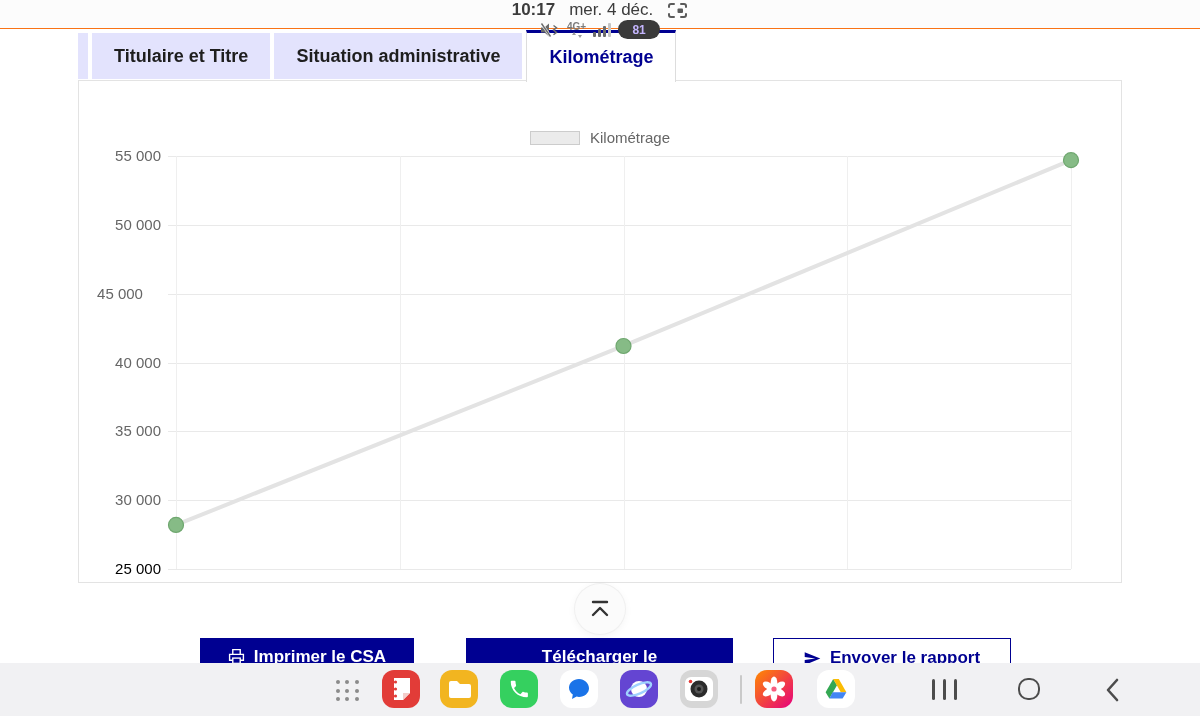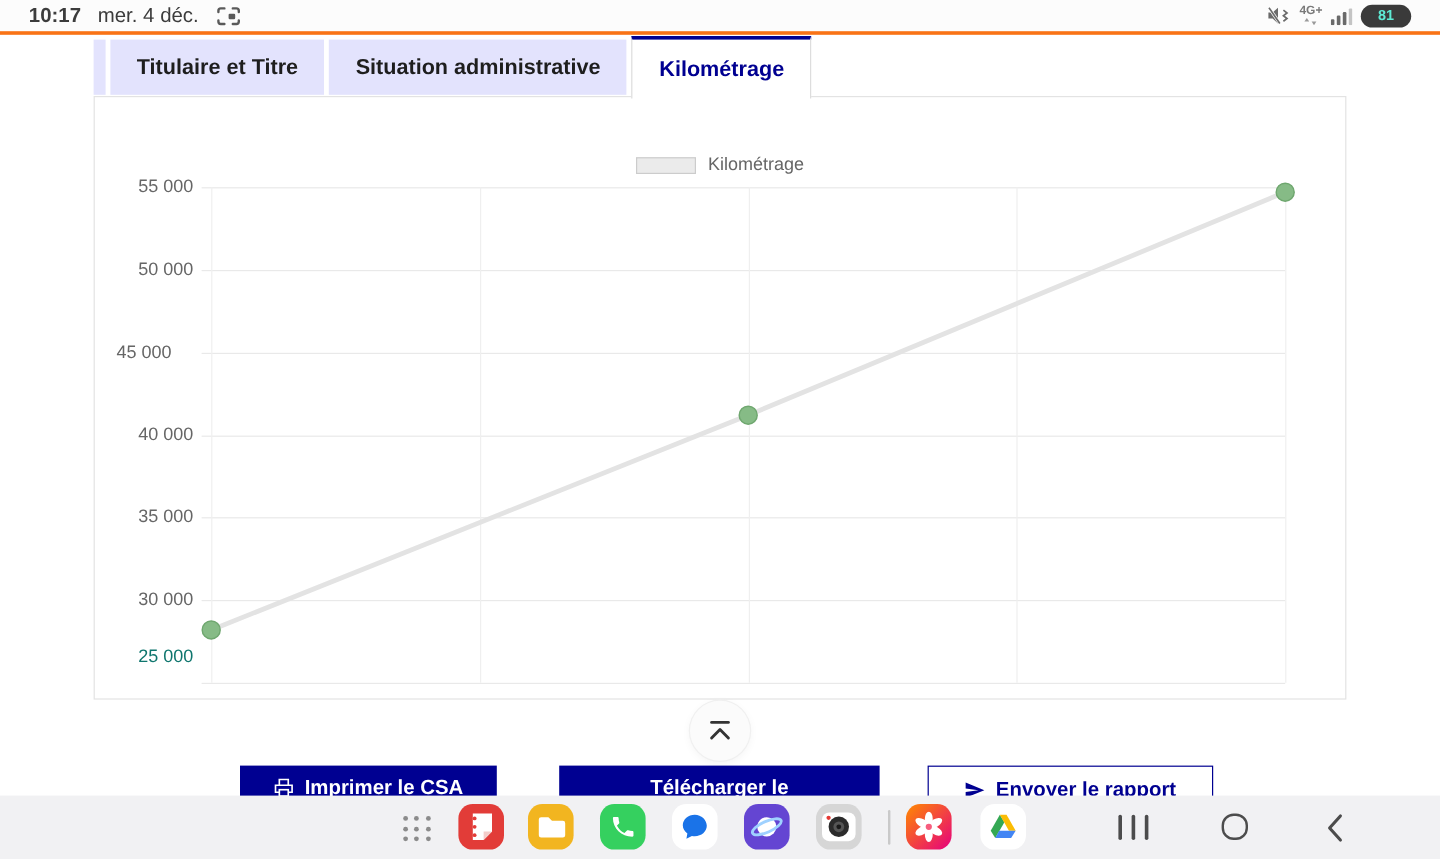--- a/index.html
+++ b/index.html
@@ -1,29 +1,29 @@
 <!DOCTYPE html>
 <html><head>
 <meta charset="utf-8">
 <style>
   html,body{margin:0;padding:0;}
   body{width:1200px;height:716px;overflow:hidden;position:relative;background:#fff;
        font-family:"Liberation Sans",sans-serif;-webkit-font-smoothing:antialiased;}
 
   
   .statusbar{position:absolute;top:0;left:0;width:1200px;height:29px;background:#fcfcfc;
-             border-bottom:3px solid #f97316;display:flex;align-items:center;justify-content:space-between;
-             padding:0 24px;box-sizing:border-box;z-index:20;}
+             border-bottom:1px solid #f97316;display:flex;align-items:center;justify-content:space-between;
+             padding:0 24px;box-sizing:border-box;z-index:20;flex-direction:column;}
   .sb-left{display:flex;align-items:center;gap:14px;}
   .sb-time{font-size:17px;font-weight:bold;color:#3c3c3c;}
   .sb-date{font-size:17px;color:#3c3c3c;}
   .sb-right{display:flex;align-items:center;gap:7px;}
   .sb-net{display:flex;flex-direction:column;align-items:center;line-height:1;}
   .sb-net .lbl{font-size:10px;font-weight:bold;color:#7a7a7a;}
-  .battery-pill{min-width:30px;height:19px;border-radius:10px;background:#3a3a3a;color:#5eead4;
+  .battery-pill{min-width:30px;height:19px;border-radius:10px;background:#3a3a3a;color:#c4b5fd;
                 font-size:12px;font-weight:bold;display:flex;align-items:center;justify-content:center;padding:0 6px;}
 
   
   .tabbar{position:absolute;top:33px;left:78px;display:flex;gap:4px;z-index:3;}
   .tab-partial{width:10px;height:46px;background:#e3e3fd;}
   .tab{height:46px;display:flex;align-items:center;padding:0 22px;background:#e3e3fd;
        font-size:18px;font-weight:bold;color:#1e1e1e;cursor:pointer;white-space:nowrap;text-align:center;}
   .tab.active{background:#fff;color:#000091;border-top:3px solid #000091;
               border-left:1px solid #ddd;border-right:1px solid #ddd;height:49px;box-sizing:content-box;
               padding-top:0;margin-top:-3px;}
@@ -124,21 +124,21 @@
   <div class="tab active">Kilométrage</div>
 </div>
 
 <div class="chart-card" id="chart-card">
   <div class="legend">
     <span class="legend-swatch" style="background: rgb(235, 235, 235); border-color: rgb(204, 204, 204);"></span>
     <span class="legend-label">Kilométrage</span>
   </div>
   <div id="plot-grid">
       <div class="hgrid" style="top: 488px;"></div>
-      <div class="ytick" style="top: 458px; color: #0f766e;">25 000</div>
+      <div class="ytick" style="top: 479px; color: #000000;">25 000</div>
       <div class="hgrid" style="top: 419.167px;"></div>
       <div class="ytick" style="top: 410.167px; color: rgb(102, 102, 102);">30 000</div>
       <div class="hgrid" style="top: 350.333px;"></div>
       <div class="ytick" style="top: 341.333px; color: rgb(102, 102, 102);">35 000</div>
       <div class="hgrid" style="top: 281.5px;"></div>
       <div class="ytick" style="top: 272.5px; color: rgb(102, 102, 102);">40 000</div>
       <div class="hgrid" style="top: 212.667px;"></div>
       <div class="ytick" style="top: 203.667px; color: rgb(102, 102, 102); text-align: center;">45 000</div>
       <div class="hgrid" style="top: 143.833px;"></div>
       <div class="ytick" style="top: 134.833px; color: rgb(102, 102, 102);">50 000</div>

